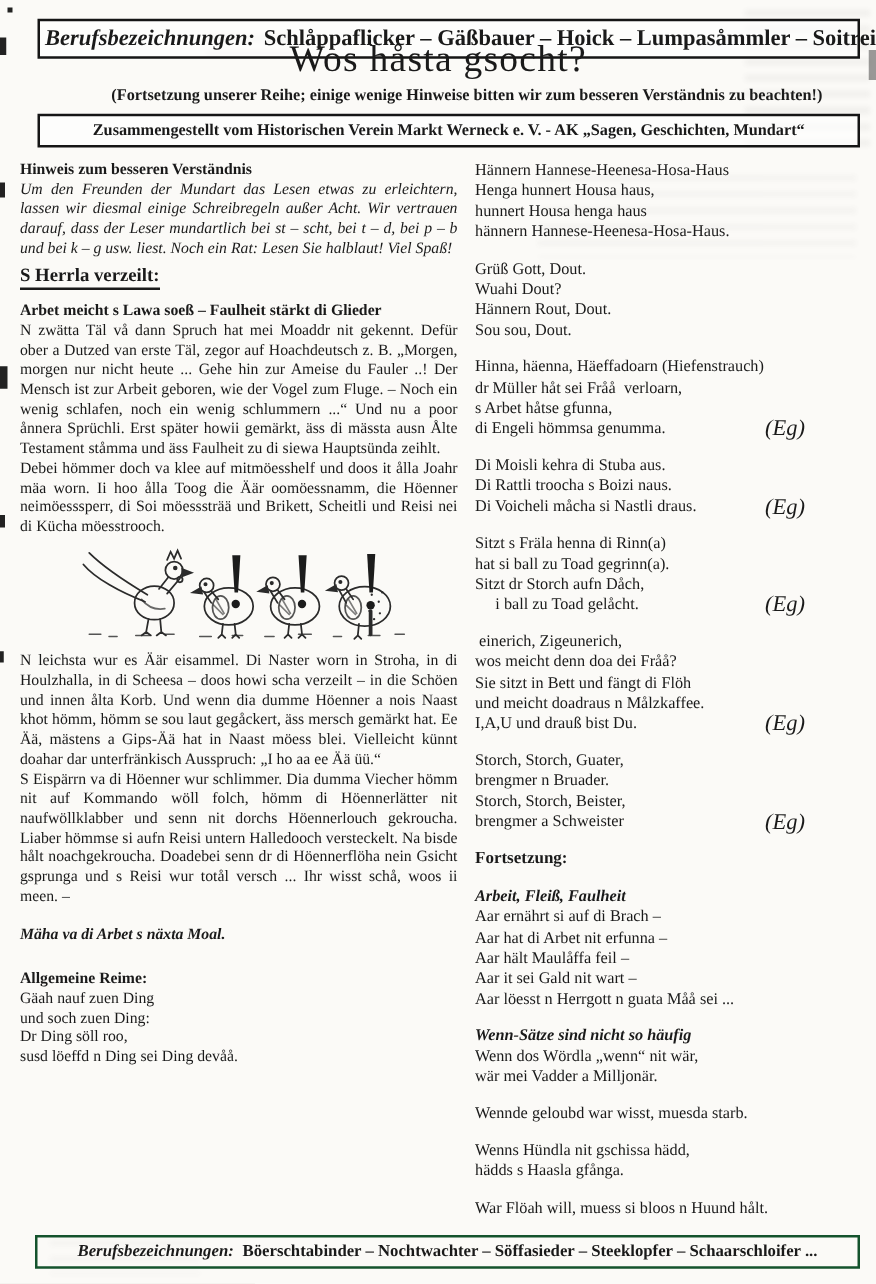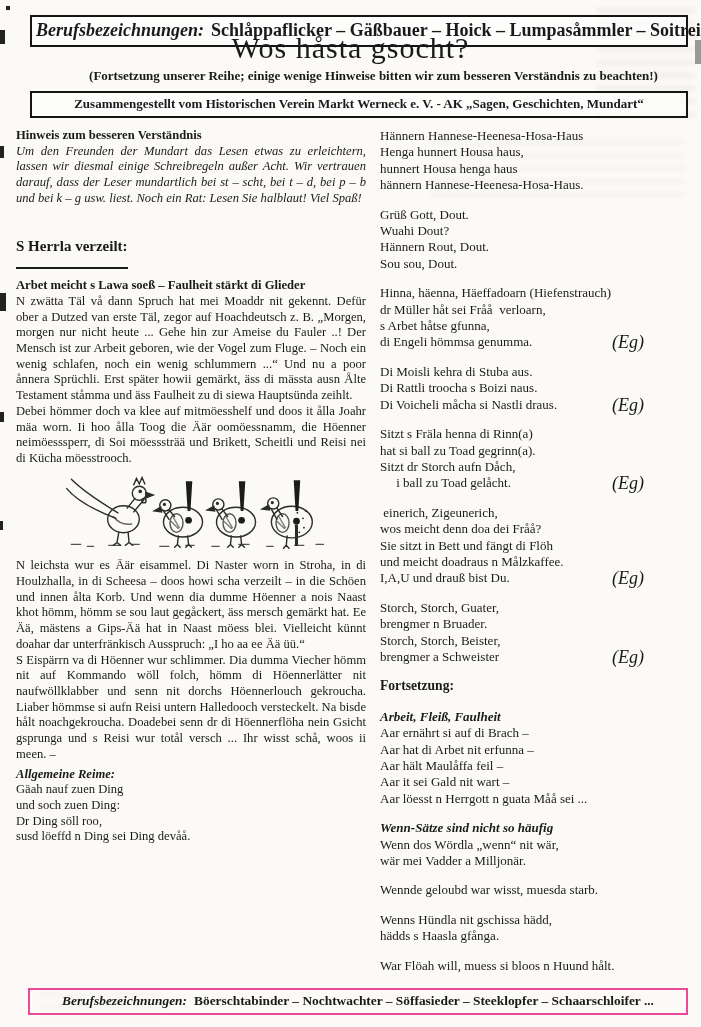--- a/index.html
+++ b/index.html
@@ -29,44 +29,44 @@
   }
   .page-subtitle {
     position:absolute; top:68px; left:0; width:100%;
     text-align:center; font-weight:bold; font-size:13px;padding-left:46px;
   }
   
   .col { position:absolute; top:128px; }
   .left-col  { left:16px;  width:350px; font-size:12.6px; line-height:15.7px; }
   .right-col { left:380px; width:312px; font-size:13px;   line-height:16.4px; }
   .hint-heading { font-weight:bold; }
-  .hint-body { font-style:italic; text-align:justify; margin:0 0 16px;font-family:Liberation Serif, serif; }
+  .hint-body { font-style:italic; text-align:justify; margin:0 0 2px;font-family:Liberation Serif, serif; }
   .story-heading {
     display:inline-block; font-weight:bold; font-size:15px;
-    border-bottom:2px solid var(--ink); padding-bottom:13px; margin:16px 0 9px;
+    border-bottom:2px solid var(--ink); padding-bottom:1px; margin:5px 0 9px;
   }
   .story-title { font-weight:bold; }
   .para { margin:0; text-align:justify; }
   .closing-note { font-weight:bold; font-style:italic; margin-top:14px; }
-  .reime-heading { font-weight:bold; margin-top:4px;font-style:italic; }
+  .reime-heading { font-weight:bold; margin-top:20px; }
   .verse { white-space:pre-wrap; }
   .cartoon-wrap { margin:3px 0 4px 6px; }
   .stanza { position:relative; margin:0 0 13px; }
   .stanza .sig, .group .sig {
     position:absolute; right:48px; bottom:0;
     font-style:italic; font-size:18px;
   }
   .redensarten-heading { font-weight:bold; font-size:13.6px; margin:8px 0 14px; }
   .group { position:relative; margin:0 0 13px; }
   .group-title { font-weight:bold; font-style:italic; }
   .group-title:empty { display:none; }
   
   .footer-box {
     position:absolute; left:28px; top:988px; width:660px;
-    border:2px solid #ec4899; text-align:center; font-weight:bold;
+    border:2px solid #14532d; text-align:center; font-weight:bold;
     font-size:13.4px; padding:3px 4px 4px; white-space:nowrap;
   }
   .footer-box .box-label { font-style:italic; margin-right:7px; }
   
   .smudge {
     position:absolute; pointer-events:none;
     background:repeating-linear-gradient(180deg, rgba(90,90,90,.5) 0 5px, transparent 5px 13px);
     filter:blur(2px); opacity:.13;
   }
   .speck { position:absolute; background:#222; pointer-events:none; }
@@ -170,20 +170,21 @@
           <path d="M284 11 l7 0 l-2 33 l-3 0 z" fill="#1c1c1c" stroke="none"></path>
           <circle cx="287" cy="55" r="3.6" fill="#1c1c1c" stroke="none"></circle>
           <path d="M287 60 l0 20" stroke-width="3"></path>
         </g>
       </svg>
     </div>
 
     <p class="para">N leichsta wur es Äär eisammel. Di Naster worn in Stroha, in di Houlzhalla, in di Scheesa – doos howi scha verzeilt – in die Schöen und innen ålta Korb. Und wenn dia dumme Höenner a nois Naast khot hömm, hömm se sou laut gegåckert, äss mersch gemärkt hat. Ee Ää, mästens a Gips-Ää hat in Naast möess blei. Vielleicht künnt doahar dar unterfränkisch Ausspruch: „I ho aa ee Ää üü.“</p>
     <p class="para">S Eispärrn va di Höenner wur schlimmer. Dia dumma Viecher hömm nit auf Kommando wöll folch, hömm di Höennerlätter nit naufwöllklabber und senn nit dorchs Höennerlouch gekroucha. Liaber hömmse si aufn Reisi untern Halledooch versteckelt. Na bisde hålt noachgekroucha. Doadebei senn dr di Höennerflöha nein Gsicht gsprunga und s Reisi wur totål versch ... Ihr wisst schå, woos ii meen. –</p>
 
+    <div class="closing-note">Mäha va di Arbet s näxta Moal.</div>
 
     <div class="reime-heading">Allgemeine Reime:</div>
     <div class="verse">Gäah nauf zuen Ding
 und soch zuen Ding:
 Dr Ding söll roo,
 susd löeffd n Ding sei Ding devåå.</div>
   </div>
 
   <div class="col right-col">
     <div class="stanza">

